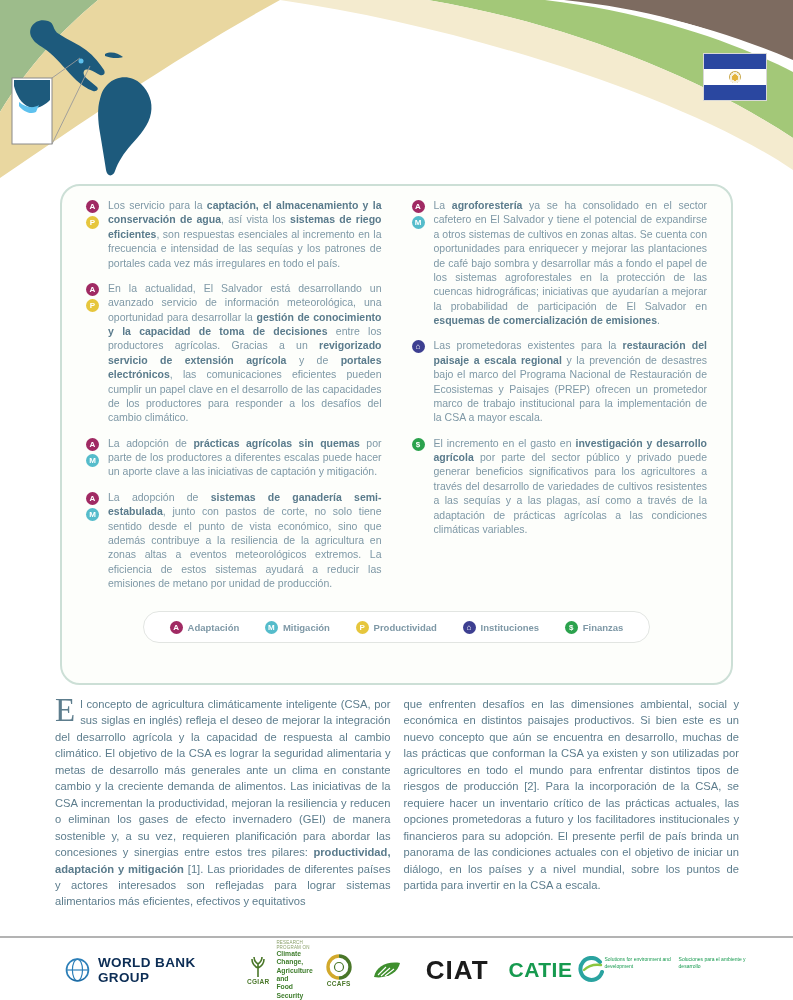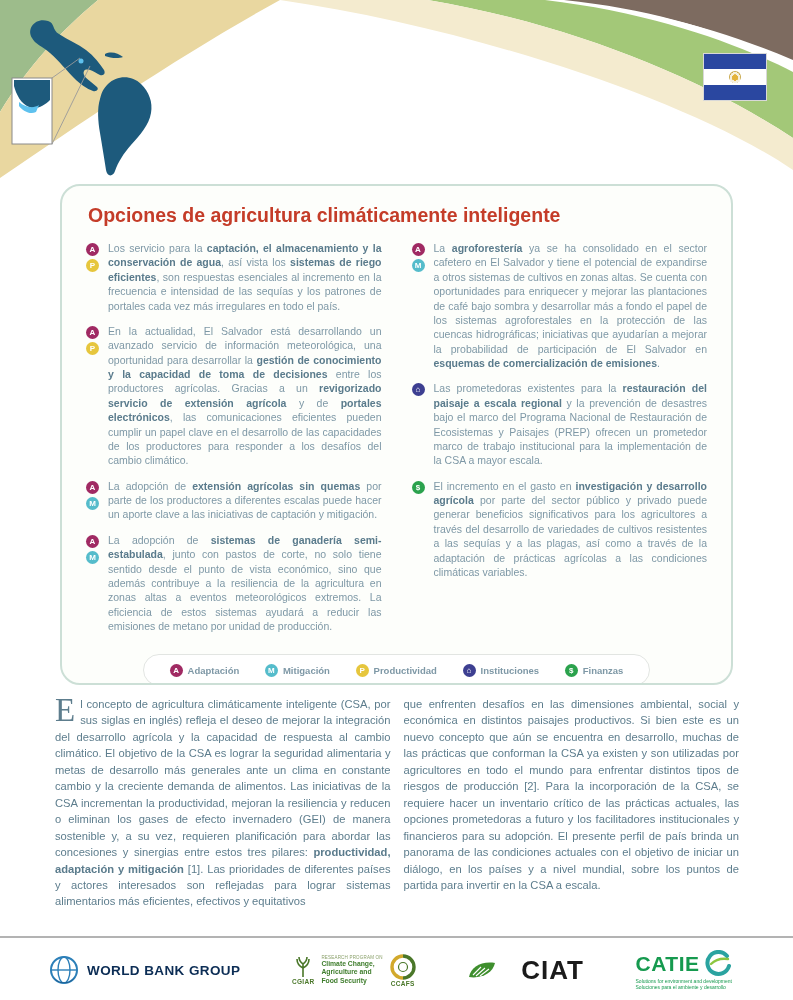--- a/index.html
+++ b/index.html
@@ -29,33 +29,33 @@
   .legend-pill{margin:10px auto 0;width:505px;height:30px;background:#fff;border:1px solid #e2e5e2;
         border-radius:16px;display:flex;align-items:center;justify-content:space-evenly;}
   .legend-item{display:flex;align-items:center;gap:5px;}
   .legend-label{font-size:9.5px;color:#7e98a6;font-weight:bold;}
   
   .body{position:absolute;top:696px;left:55px;width:684px;display:flex;gap:13px;}
   .bodycol{flex:1;font-size:11.2px;line-height:1.47;color:#5d7d8d;text-align:justify;}
   .dropcap{float:left;font-size:33px;line-height:27px;padding:1px 5px 0 0;color:#5d7d8d;font-family:"Liberation Serif",serif;}
   
   .divider{position:absolute;top:936px;left:0;width:793px;height:2px;background:#b3b3b3;}
-  .footer{position:absolute;top:944px;left:48px;width:684px;height:52px;display:flex;
+  .footer{position:absolute;top:944px;left:64px;width:684px;height:52px;display:flex;
         align-items:center;justify-content:space-between;gap:20px;}
   .wb{display:flex;align-items:center;gap:7px;}
   .wb-label{font-size:13.5px;font-weight:bold;color:#0c2d55;letter-spacing:.4px;}
   .cg{display:flex;align-items:center;gap:7px;}
   .logo-col{display:flex;flex-direction:column;align-items:center;}
   .tiny-green{font-size:6.5px;color:#4a7729;font-weight:bold;letter-spacing:.3px;}
   .ccafs-lines{display:flex;flex-direction:column;}
   .ccafs-kicker{font-size:4.5px;color:#8aa06a;letter-spacing:.2px;}
   .ccafs-line{font-size:6.8px;color:#3e7d2c;font-weight:bold;line-height:1.25;}
   .ciat{display:flex;align-items:center;gap:4px;}
   .ciat-label{font-size:26px;font-weight:bold;color:#1b1b1b;letter-spacing:1px;margin-left:20px;}
-  .catie{display:flex;flex-direction:column;align-items:flex-start;}
+  .catie{display:flex;align-items:flex-start;}
   .catie-top{display:flex;align-items:center;gap:2px;}
   .catie-label{font-size:21px;font-weight:bold;color:#169a4f;letter-spacing:.5px;}
   .catie-tag{font-size:5px;color:#169a4f;line-height:1.3;}
 </style>
 </head>
 <body>
 
 <div class="page">
 
   <svg class="hdr-svg" width="793" height="178" viewBox="0 0 793 178">
@@ -85,21 +85,20 @@
 
   <div class="flag">
     <div class="stripe-b"></div>
     <div class="stripe-w">
       <span class="emblem"></span>
     </div>
     <div class="stripe-b"></div>
   </div>
 
   <div class="options-box">
-    <div class="box-heading">Opciones de agricultura climáticamente inteligente</div>
     <div class="cols">
       <div class="col">
           <div class="bullet">
             <div class="icons">
               <span class="icircle" style="background: rgb(160, 42, 99);">A</span>
               <span class="icircle" style="background: rgb(230, 198, 61);">P</span>
             </div>
             <div class="btext"><span>Los servicio para la </span><span class="bold">captación, el almacenamiento y la conservación de agua</span><span>, así vista los </span><span class="bold">sistemas de riego eficientes</span><span>, son respuestas esenciales al incremento en la frecuencia e intensidad de las sequías y los patrones de portales cada vez más irregulares en todo el país.</span></div>
           </div>
           <div class="bullet">
@@ -107,21 +106,21 @@
               <span class="icircle" style="background: rgb(160, 42, 99);">A</span>
               <span class="icircle" style="background: rgb(230, 198, 61);">P</span>
             </div>
             <div class="btext"><span>En la actualidad, El Salvador está desarrollando un avanzado servicio de información meteorológica, una oportunidad para desarrollar la </span><span class="bold">gestión de conocimiento y la capacidad de toma de decisiones</span><span> entre los productores agrícolas. Gracias a un </span><span class="bold">revigorizado servicio de extensión agrícola</span><span> y de </span><span class="bold">portales electrónicos</span><span>, las comunicaciones eficientes pueden cumplir un papel clave en el desarrollo de las capacidades de los productores para responder a los desafíos del cambio climático.</span></div>
           </div>
           <div class="bullet">
             <div class="icons">
               <span class="icircle" style="background: rgb(160, 42, 99);">A</span>
               <span class="icircle" style="background: rgb(85, 188, 203);">M</span>
             </div>
-            <div class="btext"><span>La adopción de </span><span class="bold">extensión agrícolas sin quemas</span><span> por parte de los productores a diferentes escalas puede hacer un aporte clave a las iniciativas de captación y mitigación.</span></div>
+            <div class="btext"><span>La adopción de </span><span class="bold">prácticas agrícolas sin quemas</span><span> por parte de los productores a diferentes escalas puede hacer un aporte clave a las iniciativas de captación y mitigación.</span></div>
           </div>
           <div class="bullet">
             <div class="icons">
               <span class="icircle" style="background: rgb(160, 42, 99);">A</span>
               <span class="icircle" style="background: rgb(85, 188, 203);">M</span>
             </div>
             <div class="btext"><span>La adopción de </span><span class="bold">sistemas de ganadería semi-estabulada</span><span>, junto con pastos de corte, no solo tiene sentido desde el punto de vista económico, sino que además contribuye a la resiliencia de la agricultura en zonas altas a eventos meteorológicos extremos.  La eficiencia de estos sistemas ayudará a reducir las emisiones de metano por unidad de producción.</span></div>
           </div>
         </div>
       <div class="col">

